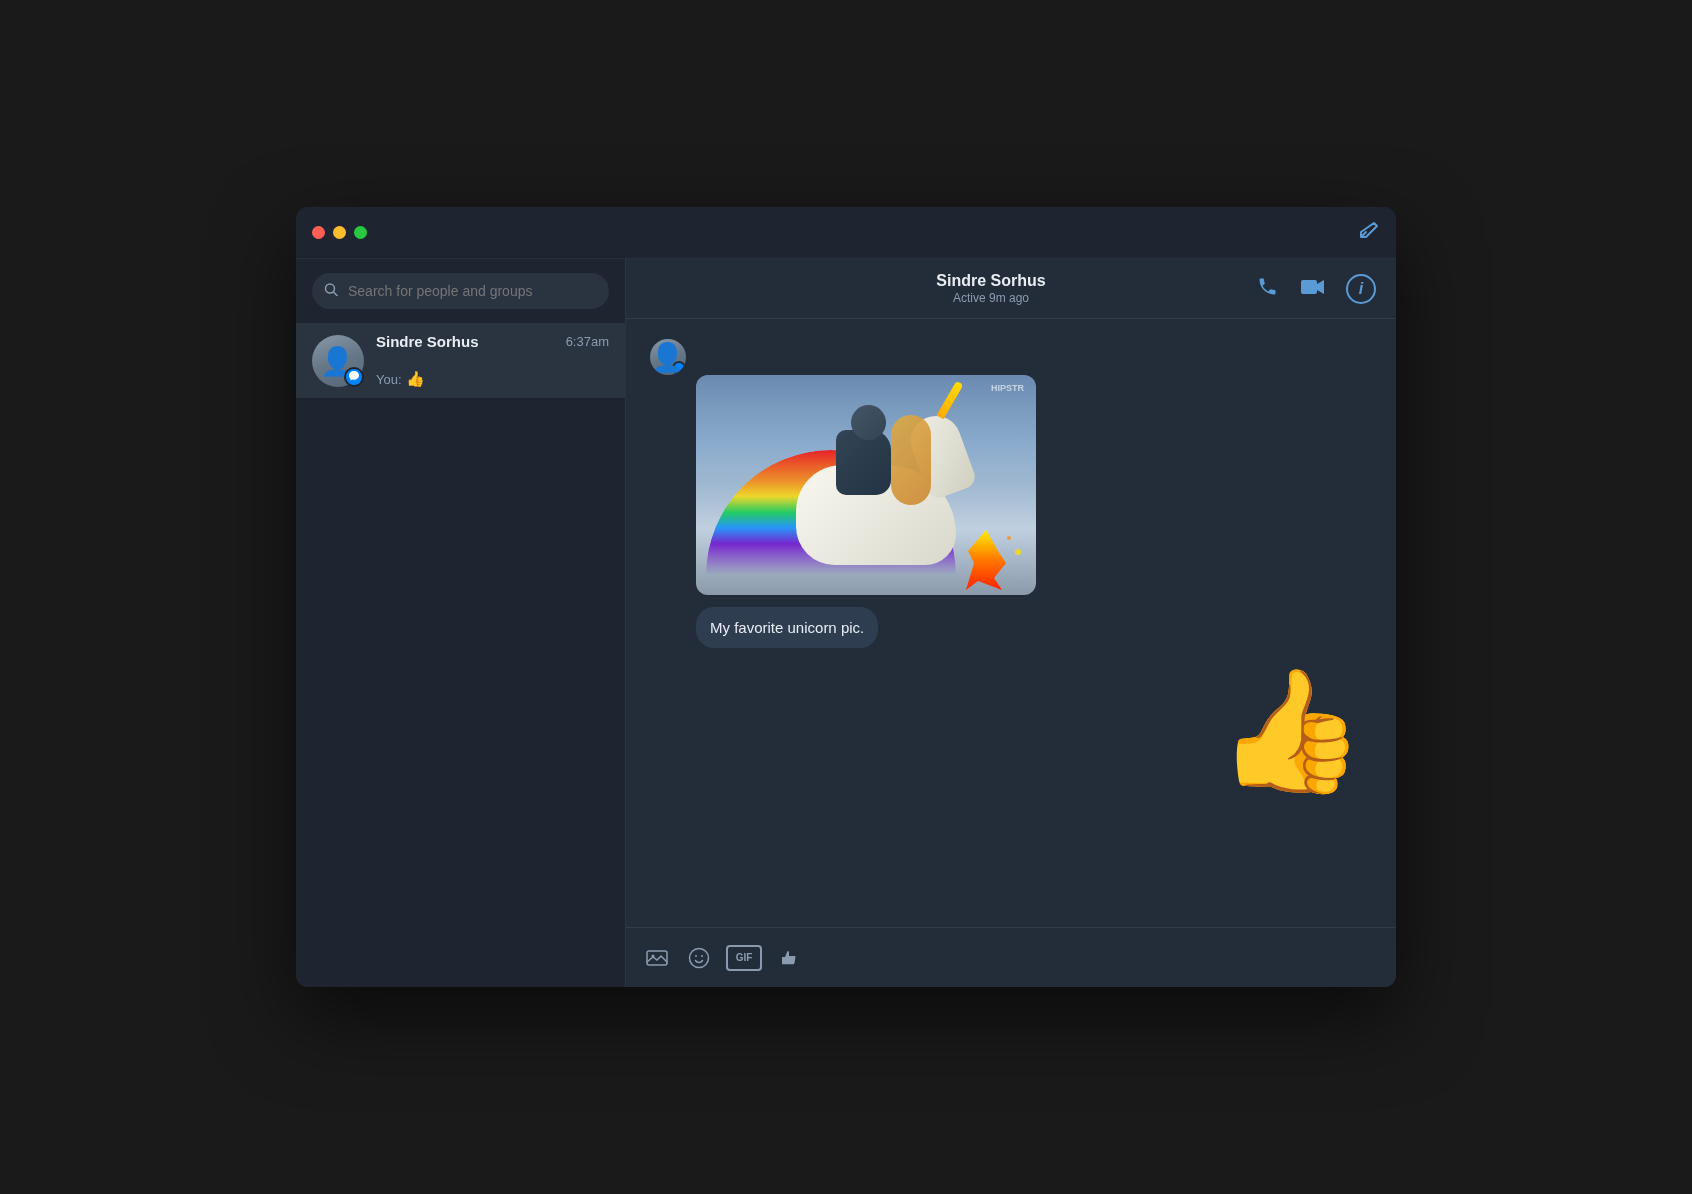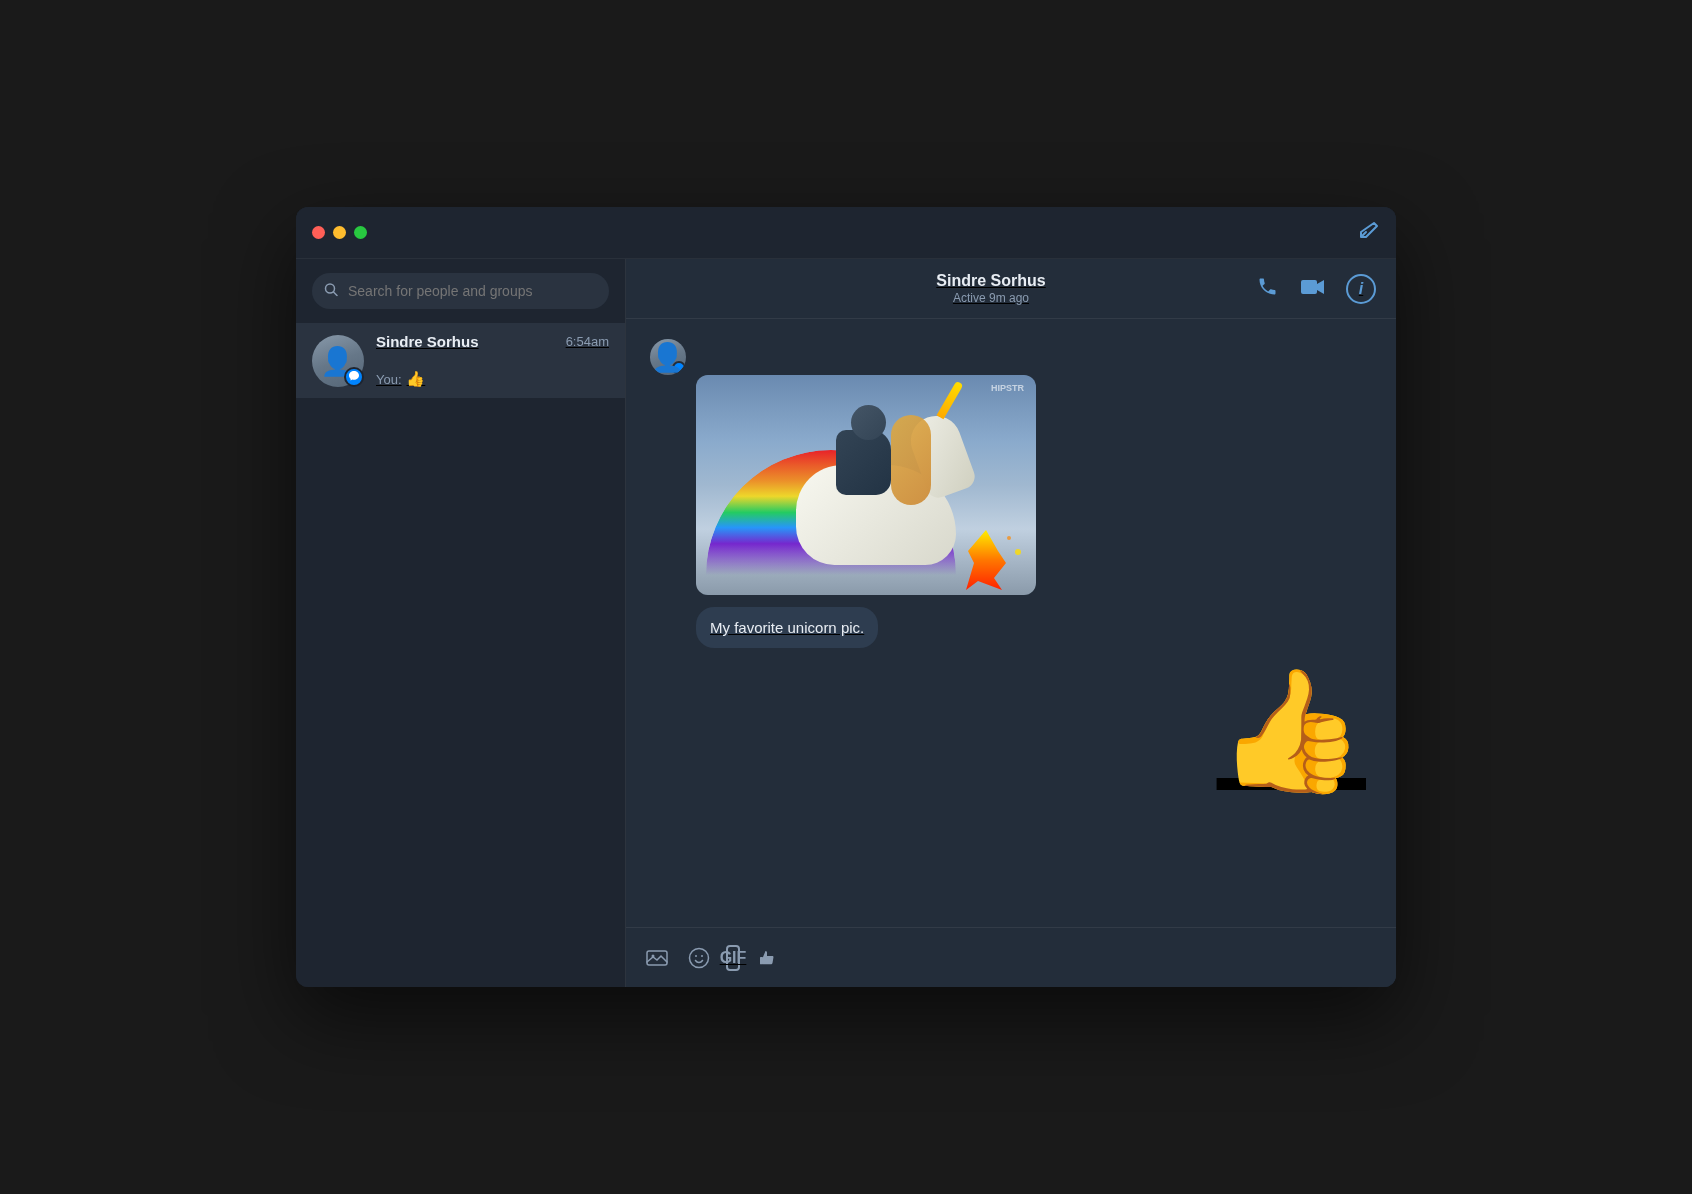--- a/index.html
+++ b/index.html
@@ -56,21 +56,20 @@
       font-size: 20px;
       cursor: pointer;
       line-height: 1;
     }
 
     
     .main-content {
       display: flex;
       flex: 1;
       overflow: hidden;
-      text-decoration: underline;
     }
 
     
     .sidebar {
       width: 330px;
       background: #1e2530;
       display: flex;
       flex-direction: column;
       border-right: 1px solid rgba(255,255,255,0.07);
       flex-shrink: 0;
@@ -362,26 +361,26 @@
       width: 30px;
       height: 30px;
       display: flex;
       align-items: center;
       justify-content: center;
     }
 
     .gif-btn {
       border: 2px solid #8a9bb0;
       border-radius: 4px;
-      font-size: 16px;
+      font-size: 10px;
       font-weight: 700;
       color: #8a9bb0;
       padding: 2px 4px;
       height: 26px;
-      width: 14px;
+      width: 36px;
       display: flex;
       align-items: center;
       justify-content: center;
       cursor: pointer;
     }
 
     .info-circle {
       width: 30px;
       height: 30px;
       border: 2px solid #5b9bd5;
@@ -457,21 +456,21 @@
             <span class="messenger-badge-icon">
               <svg width="10" height="10" viewBox="0 0 10 10" fill="white">
                 <path d="M5 0C2.2 0 0 2.0 0 4.5C0 5.8 0.6 7.0 1.6 7.8L1.6 9.5L3.3 8.6C3.8 8.7 4.4 8.8 5 8.8C7.8 8.8 10 6.8 10 4.5C10 2.0 7.8 0 5 0Z"></path>
               </svg>
             </span>
           </div>
         </div>
         <div class="conv-info">
           <div class="conv-header">
             <span class="conv-name">Sindre Sorhus</span>
-            <span class="conv-time">6:54am</span>
+            <span class="conv-time">6:37am</span>
           </div>
           <div class="conv-preview">
             <span>You:</span>
             <span class="thumb-small">👍</span>
           </div>
         </div>
       </div>
     </div>
 
     <div class="chat-area">

